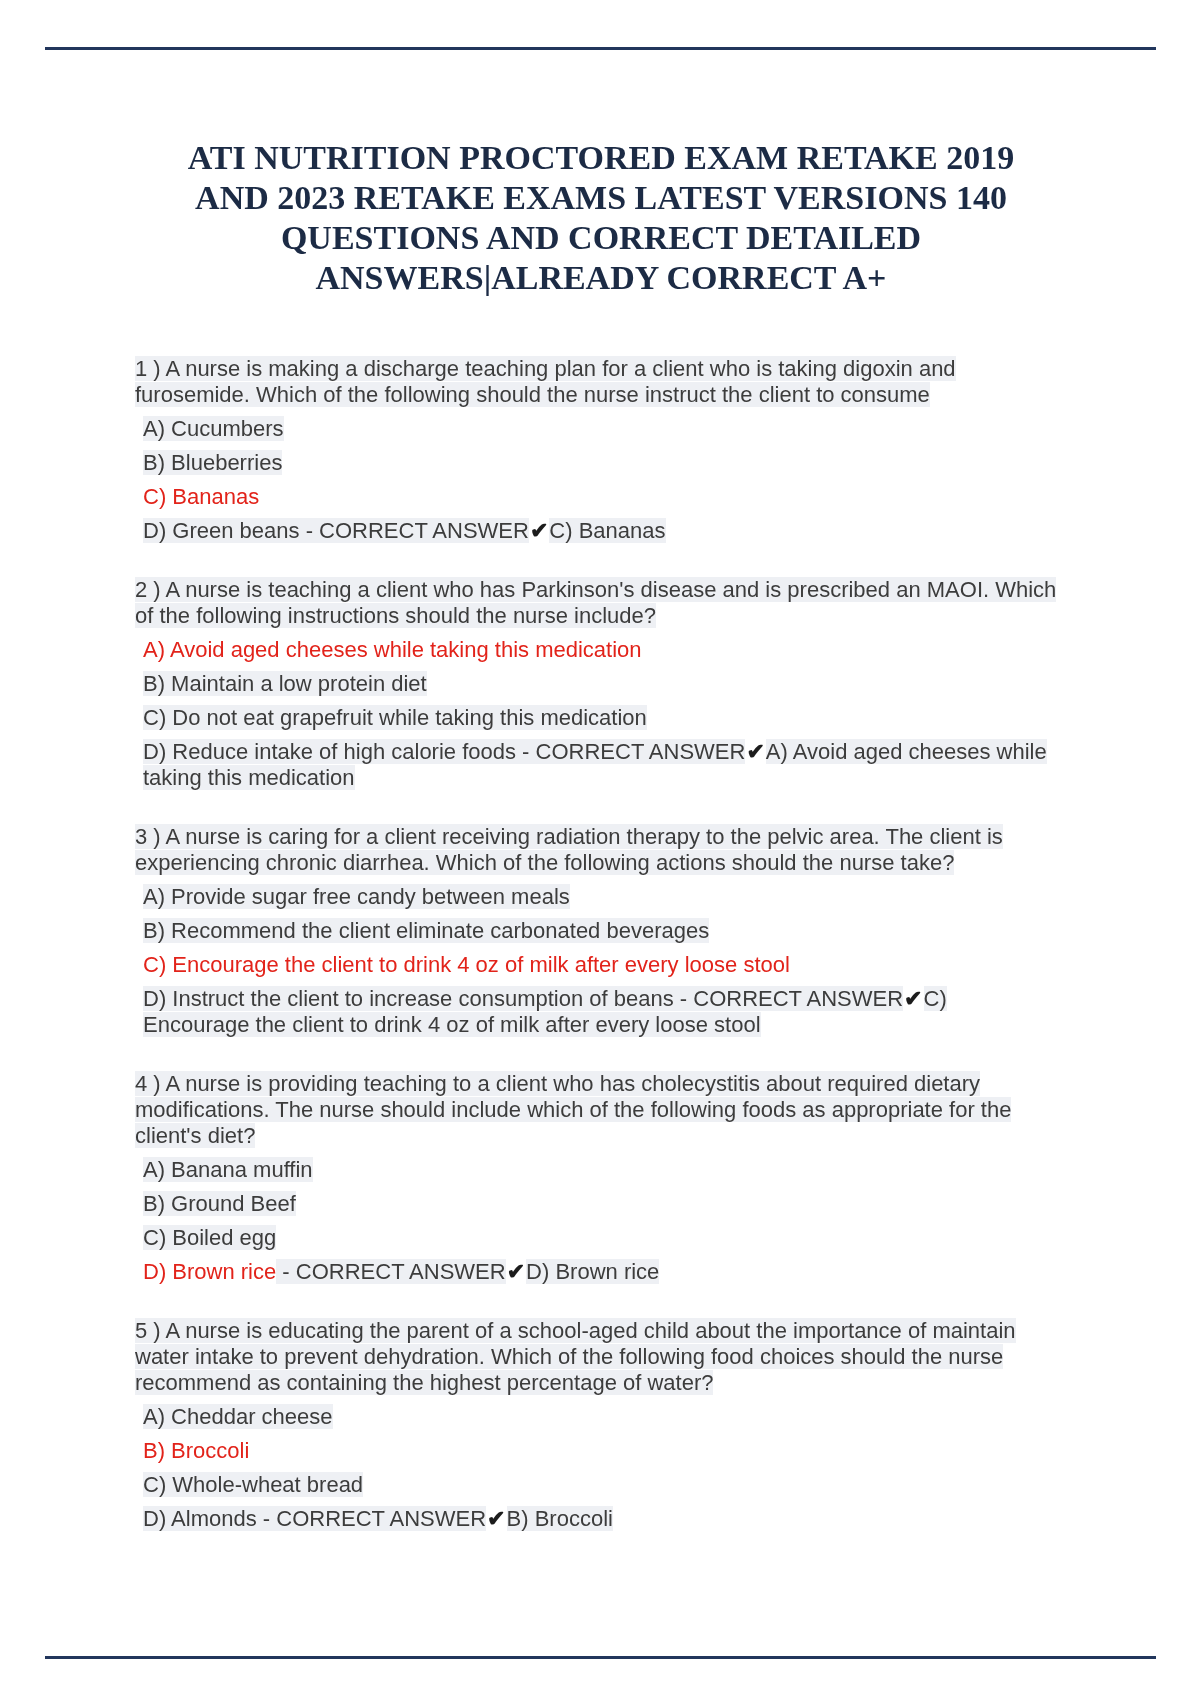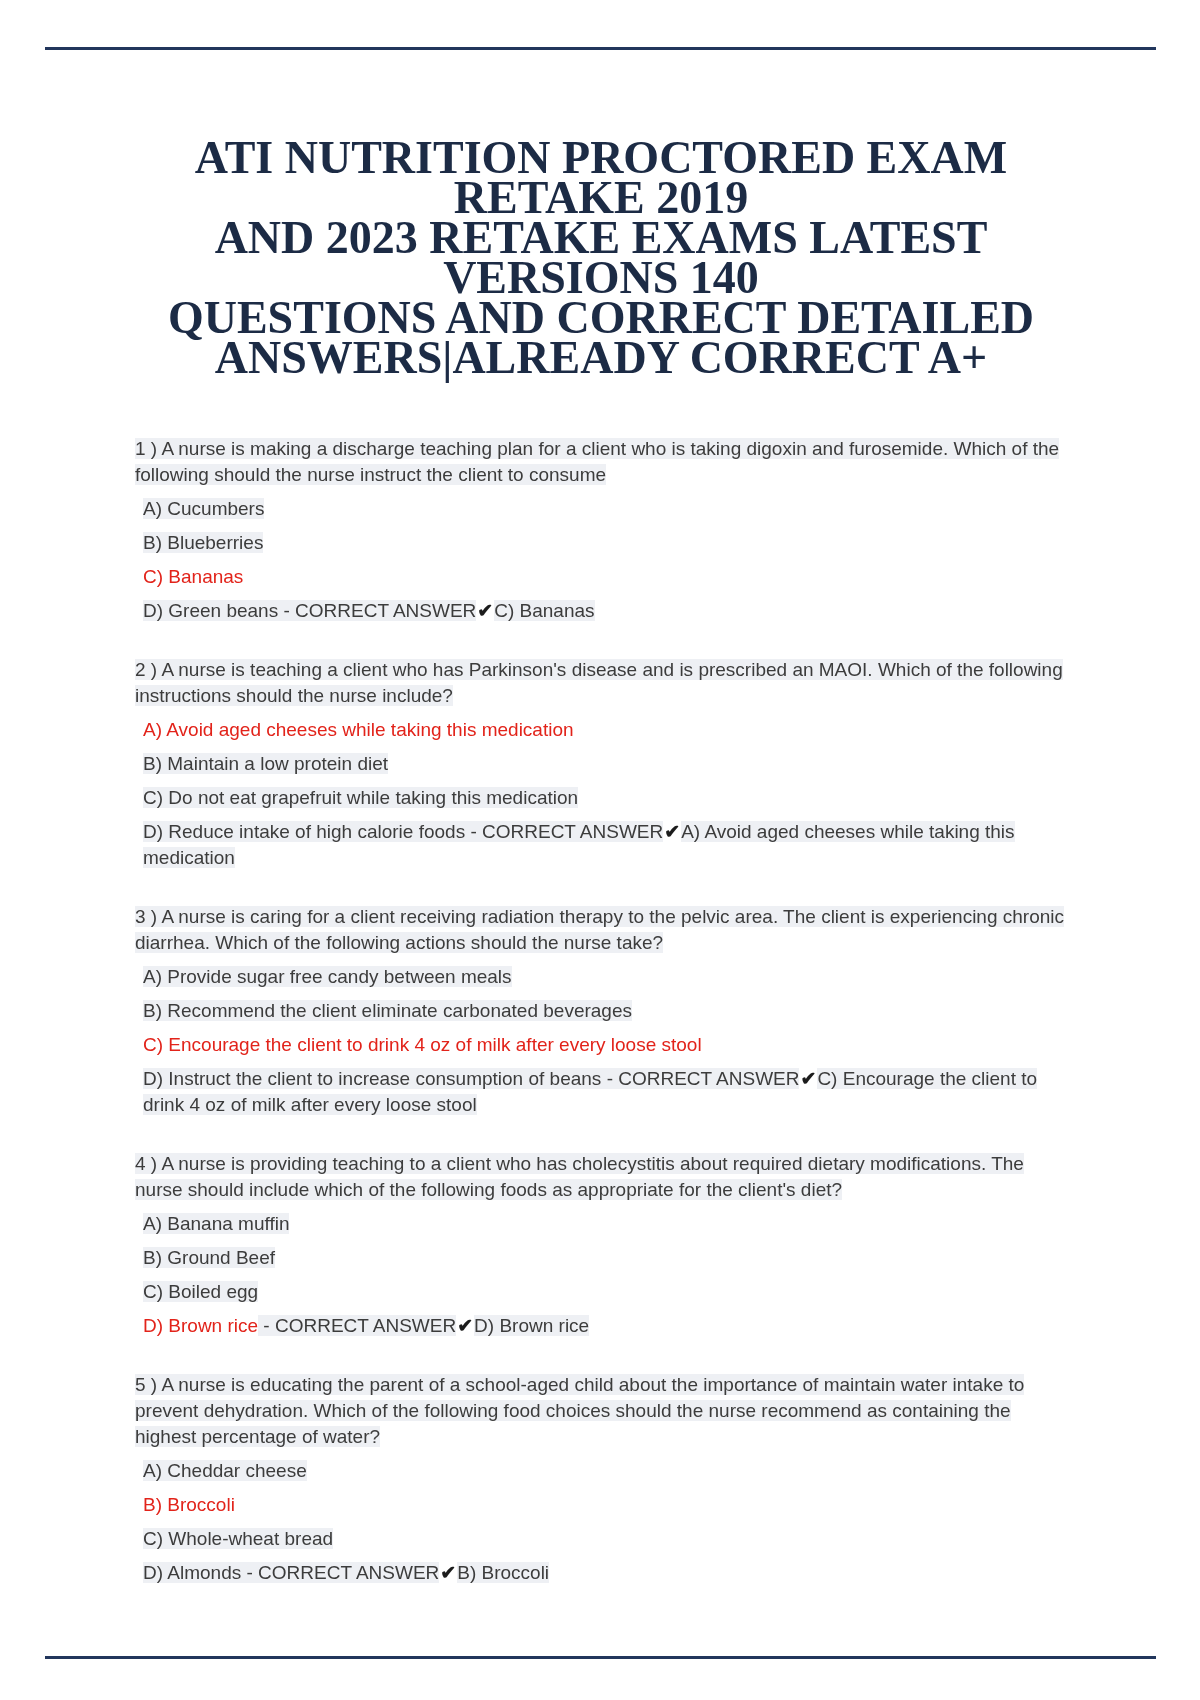--- a/index.html
+++ b/index.html
@@ -24,31 +24,31 @@
   .content {
     position: absolute;
     left: 135px;
     width: 932px;
     top: 0;
   }
 
   .title {
     font-family: "Liberation Serif", serif;
     font-weight: bold;
-    font-size: 46px;
+    font-size: 34px;
     line-height: 40px;
     color: #1c2b45;
     text-align: center;
     margin-top: 138px;
   }
   .title .tline { display: block; }
 
   .questions {
     margin-top: 58px;
-    font-size: 19px;
+    font-size: 22px;
     line-height: 26px;
     color: #3c3c3c;
   }
   .question { margin-bottom: 33px; }
   .stem { margin: 0; padding: 0; }
   .option { margin: 8px; }
   .hl { background: #eef0f4; }
   .red { color: #e2231a; }
   .check {
     color: #1c1c1c;

